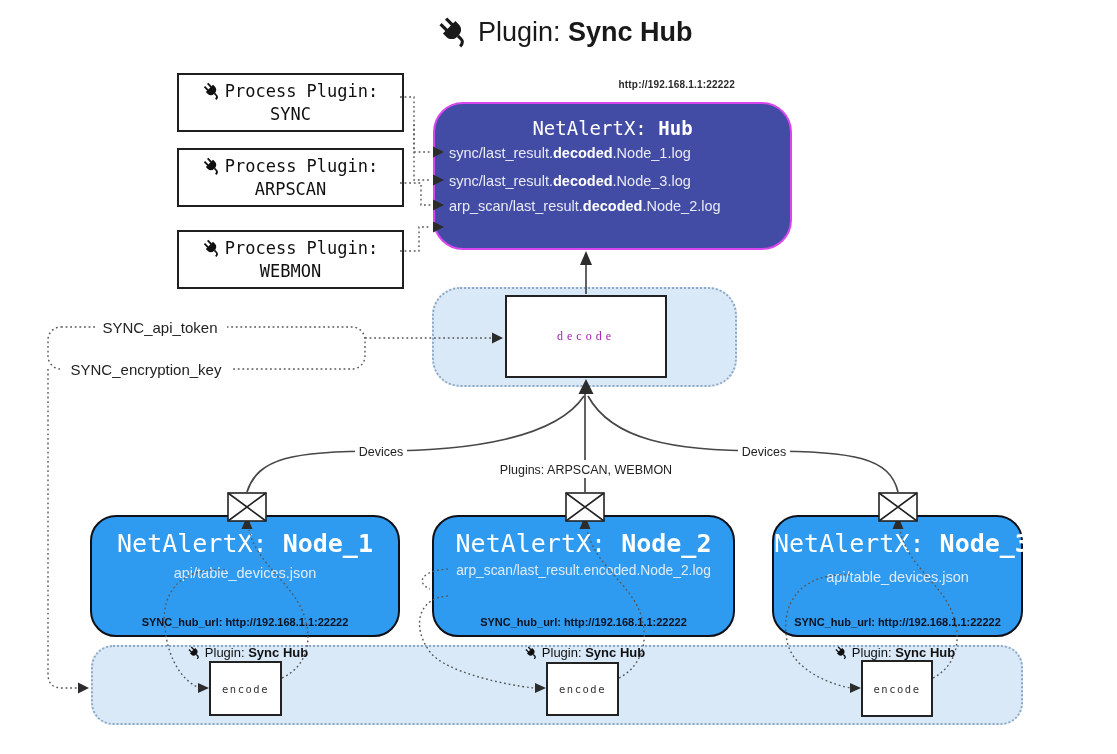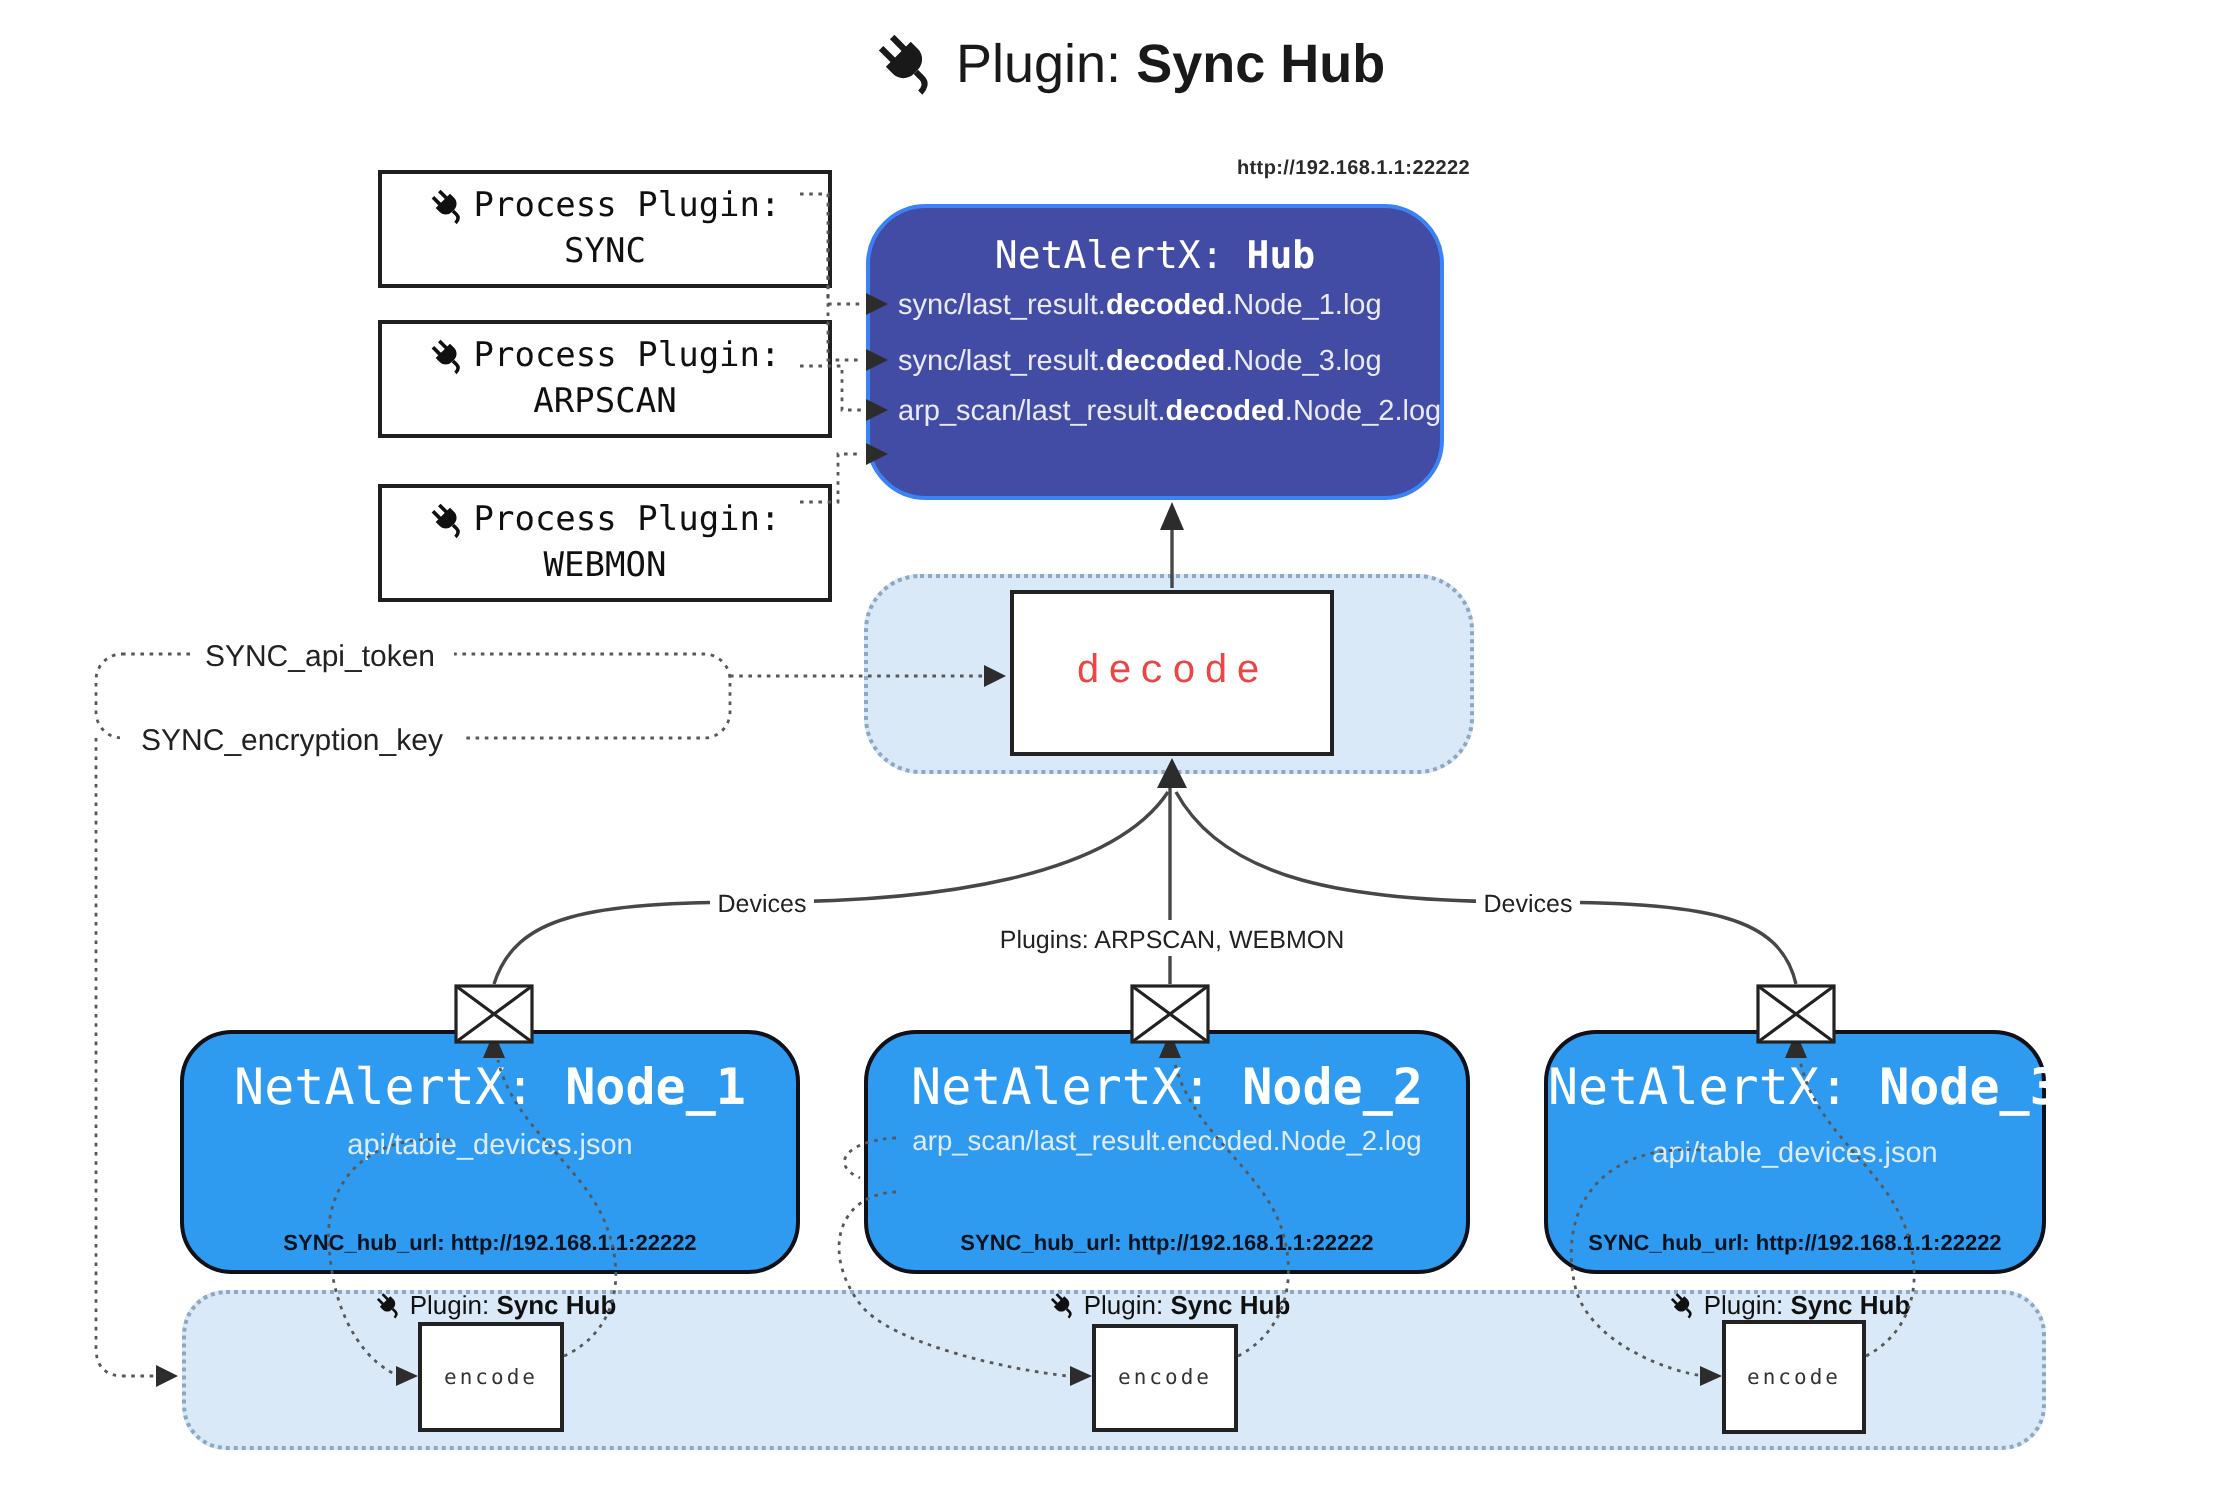--- a/index.html
+++ b/index.html
@@ -11,41 +11,41 @@
   #stage{position:relative;width:1117px;height:754px;background:#fff;overflow:hidden;
          font-family:"Liberation Sans","DejaVu Sans",sans-serif;color:var(--ink);}
   .abs{position:absolute;}
 
   
   .title{left:438px;top:16px;display:flex;align-items:center;gap:7px;font-size:27px;color:#191919;}
   .title .plug{width:33px;height:33px;}
   .title b{font-weight:700;}
 
   
-  .pbox{left:189px;width:227px;height:59px;border:2px solid #1f1f1f;background:#fff;
+  .pbox{left:177px;width:227px;height:59px;border:2px solid #1f1f1f;background:#fff;
         display:flex;flex-direction:column;align-items:center;justify-content:center;
-        font-family:"DejaVu Sans Mono","Liberation Mono",monospace;font-size:17px;color:#101010;line-height:23px;margin-top:12px;}
+        font-family:"DejaVu Sans Mono","Liberation Mono",monospace;font-size:17px;color:#101010;line-height:23px;}
   .pbox .l1{display:flex;align-items:center;gap:3px;}
   .pbox .plug{width:19px;height:19px;}
 
   
   .url-label{left:433px;top:79px;width:302px;text-align:right;font-size:10px;font-weight:700;color:#2a2a2a;letter-spacing:.2px;}
-  .hub{left:433px;top:102px;width:289px;height:148px;background:var(--hub-fill);
-       border:2px solid #3b82f6;border-radius:30px;color:#fff;}
+  .hub{left:433px;top:102px;width:359px;height:148px;background:var(--hub-fill);
+       border:2px solid #d946ef;border-radius:30px;color:#fff;}
   .hub-title{position:absolute;top:13px;width:100%;text-align:center;
        font-family:"DejaVu Sans Mono","Liberation Mono",monospace;font-size:19px;}
   .hub-row{position:absolute;left:14px;height:18px;font-size:14.5px;color:#E9EAF4;white-space:nowrap;}
   .hub-row b{color:#fff;font-weight:700;}
 
   
   .decode-band{left:432px;top:287px;width:305px;height:100px;background:var(--band-fill);
        border:2px dotted var(--band-border);border-radius:28px;}
   .decode-box{left:505px;top:295px;width:162px;height:83px;background:#fff;border:2.5px solid #222;
        display:flex;align-items:center;justify-content:center;
-       font-family:Liberation Mono, monospace;font-size:20px;letter-spacing:4px;color:#ef4444;}
+       font-family:Liberation Serif, serif;font-size:12px;letter-spacing:4px;color:#a21caf;}
 
   
   .node{top:515px;height:122px;background:var(--node-fill);border:2px solid #101018;border-radius:26px;color:#fff;}
   .node-title{position:absolute;top:12px;width:100%;text-align:center;
        font-family:"DejaVu Sans Mono","Liberation Mono",monospace;font-size:25px;white-space:nowrap;}
   .node-line{position:absolute;width:100%;text-align:center;font-size:14.5px;color:#DFEBF8;white-space:nowrap;}
   .node-url{position:absolute;bottom:7px;width:100%;text-align:center;font-size:11px;color:#0b1220;font-weight:600;}
 
   
   .band{left:91px;top:645px;width:932px;height:80px;background:var(--band-fill);

